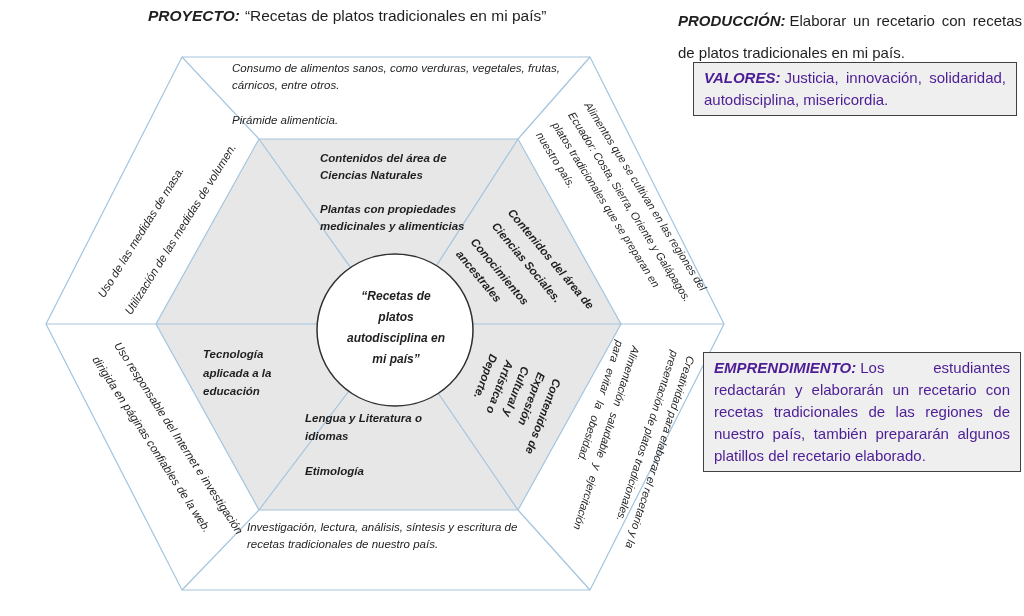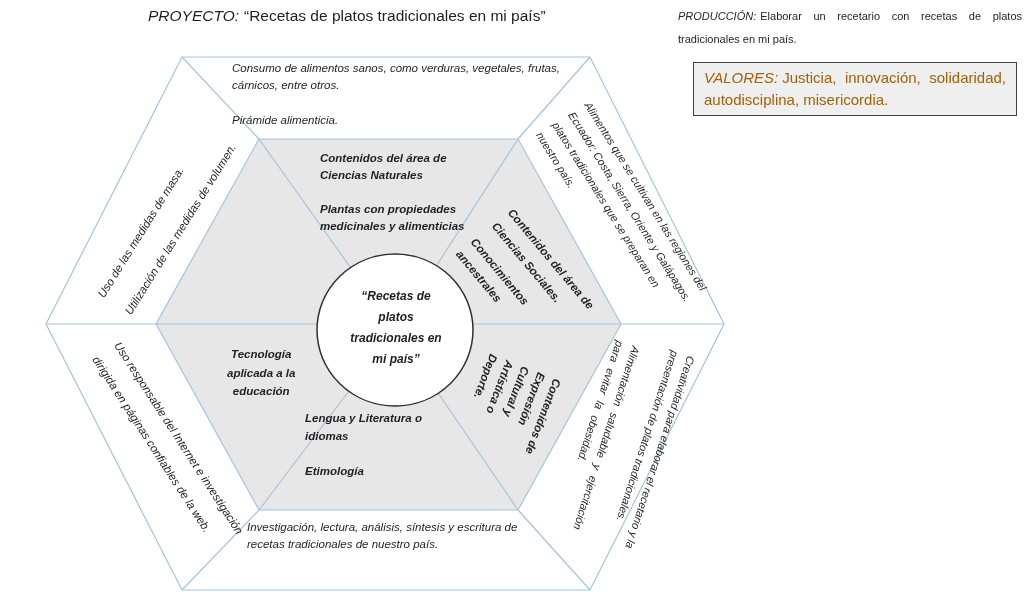--- a/index.html
+++ b/index.html
@@ -3,48 +3,48 @@
 <meta charset="utf-8">
 <style>
   html,body{margin:0;padding:0;background:#fff;}
   .page{
     position:relative;width:1024px;height:616px;background:#ffffff;overflow:hidden;
     font-family:"Liberation Sans",sans-serif;color:#1f1f1f;
   }
   svg{position:absolute;left:0;top:0;}
   .txt{position:absolute;white-space:pre-line;}
   .it{font-style:italic;}
-  .b{font-weight:normal;font-style:italic;margin-top:7px;}
+  .b{font-weight:bold;font-style:italic;margin-top:7px;}
   .rot{transform-origin:0 0;}
   
   .title{left:148px;top:7px;font-size:15.5px;white-space:normal;}
   .title .b{margin-right:5px;}
-  .prod{left:678px;top:5px;width:344px;text-align:justify;font-size:11px;line-height:23px;white-space:normal;}
+  .prod{left:678px;top:5px;width:344px;text-align:justify;font-size:15px;line-height:32px;white-space:normal;}
   .prod .b{margin-right:4px;}
   
   .box{position:absolute;background:#efefef;border:1px solid #404040;padding:4px 10px;
-       font-size:15px;line-height:22px;text-align:justify;color:#a16207;}
+       font-size:15px;line-height:22px;text-align:justify;color:#4c1d95;}
   .box .b{margin-right:4px;}
   .box-valores{left:693px;top:62px;width:302px;}
   .box-colab{left:726px;top:228px;width:273px;}
   .box-empr{left:703px;top:352px;width:296px;}
   .box-crea{left:707px;top:512px;width:292px;}
   
   .seg-top{left:232px;top:60px;font-size:11.5px;line-height:1.5;}
   .seg-bottom{left:247px;top:519px;font-size:11.5px;line-height:1.45;}
   .rot-tl{left:87px;top:288px;font-size:11.5px;line-height:32px;transform:rotate(-58deg);}
   .rot-bl{left:128px;top:336px;font-size:11.5px;line-height:26px;transform:rotate(57deg);}
   .rot-tr{left:595px;top:98px;font-size:11px;line-height:19px;transform:rotate(58deg);}
   .rot-alim{left:644px;top:349px;font-size:11px;line-height:17px;word-spacing:4px;transform:rotate(108deg);}
   .rot-crea{left:699px;top:359px;font-size:11px;line-height:17px;transform:rotate(108deg);}
   
   .inner{font-weight:bold;font-style:italic;font-size:11.5px;}
   .in-nat{left:320px;top:150px;line-height:17px;}
   .in-exa{left:218px;top:240px;line-height:18.5px;}
-  .in-tec{left:227px;top:345px;line-height:18.5px;text-align:center;}
+  .in-tec{left:203px;top:345px;line-height:18.5px;}
   .in-len{left:305px;top:410px;width:172px;text-align:left;line-height:17.5px;}
   .in-soc{left:518px;top:204px;line-height:21px;transform:rotate(50deg);}
   .in-con{left:480px;top:234px;line-height:19px;transform:rotate(50deg);}
   .in-exp{left:565px;top:382px;line-height:17px;transform:rotate(111deg);}
   .circle-text{left:318px;top:286px;width:156px;text-align:center;
                font-weight:bold;font-style:italic;font-size:12px;line-height:21px;}
 </style>
 </head>
 <body>
 
@@ -68,20 +68,23 @@
   <div class="txt title">
     <span class="b">PROYECTO:</span><span>“Recetas de platos tradicionales en mi país”</span>
   </div>
 
   <div class="txt prod">
     <span class="b">PRODUCCIÓN:</span><span>Elaborar un recetario con recetas de platos tradicionales en mi país.</span>
   </div>
 
   <div class="box box-valores">
     <span class="b">VALORES:</span><span>Justicia, innovación, solidaridad, autodisciplina, misericordia.</span>
+  </div>
+  <div class="box box-empr">
+    <span class="b">EMPRENDIMIENTO:</span><span>Los estudiantes redactarán y elaborarán un recetario con recetas tradicionales de las regiones de nuestro país, también prepararán algunos platillos del recetario elaborado.</span>
   </div>
 
   <div class="txt it seg-bottom">Investigación, lectura, análisis, síntesis y escritura de
 recetas tradicionales de nuestro país.</div>
   <div class="txt it seg-top">Consumo de alimentos sanos, como verduras, vegetales, frutas,
 cárnicos, entre otros.
 
 Pirámide alimenticia.</div>
   <div class="txt it rot rot-tl">Uso de las medidas de masa.
 Utilización de las medidas de volumen.</div>
@@ -113,16 +116,16 @@
   <div class="txt inner rot in-con">Conocimientos
 ancestrales</div>
   <div class="txt inner rot in-exp">Contenidos de
 Expresión
 Cultural y
 Artística o
 Deporte.</div>
 
   <div class="txt circle-text">“Recetas de
 platos
-tradicionales en
+autodisciplina en
 mi país”</div>
 
 </div>
 
 </body></html>

